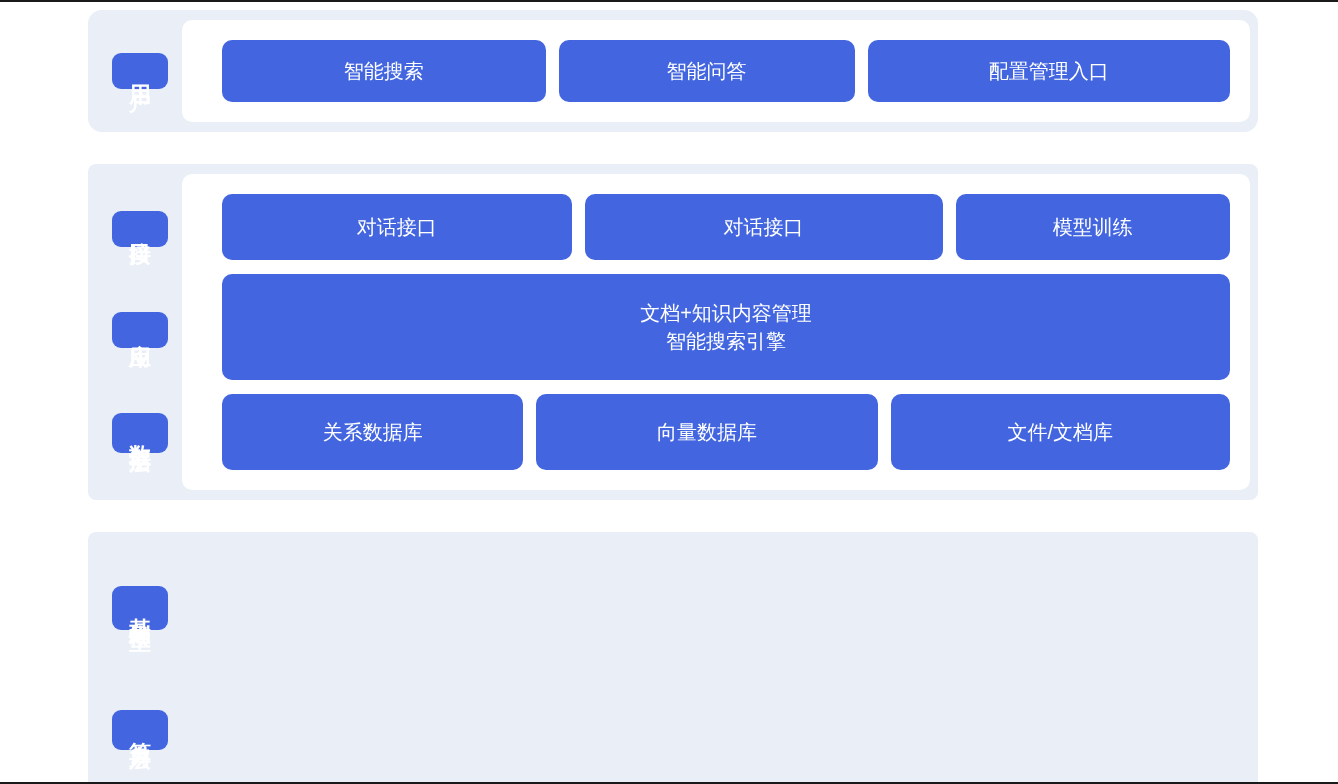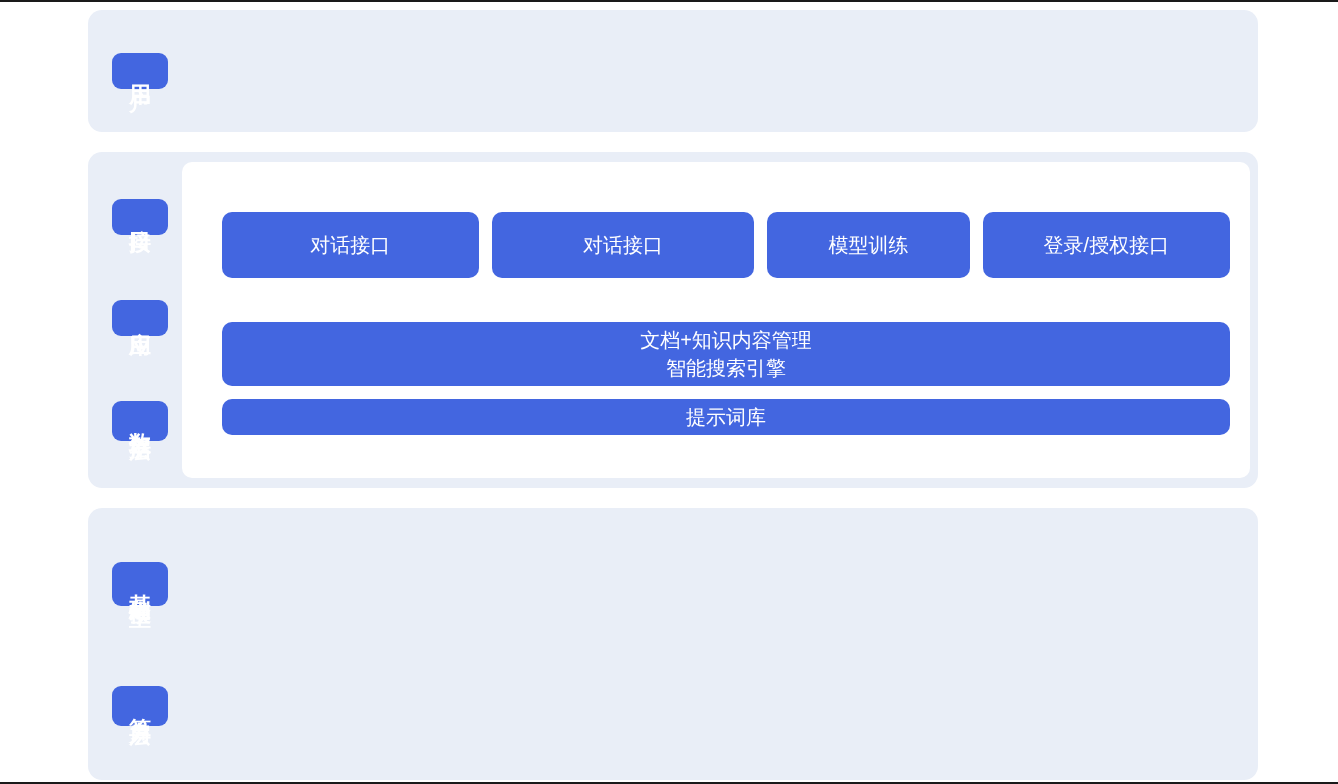--- a/index.html
+++ b/index.html
@@ -24,21 +24,21 @@
     display: flex;
     flex-direction: column;
   }
 
   .layer {
     background: #e9eef7;
     border-radius: 14px;
     display: flex;
     padding: 10px 8px 10px 10px;
   }
-  .layer + .layer { margin-top: 20px; }
+  .layer + .layer { margin-top: 32px; border-radius: 8px; }
   .layer-user   { height: 122px; }
   .layer-middle { height: 336px; }
   .layer-found  { height: 272px; }
 
   .side-col {
     width: 84px;
     flex-shrink: 0;
     display: flex;
     flex-direction: column;
     align-items: center;
@@ -106,39 +106,49 @@
 </head>
 <body>
 
 <div class="canvas">
   <div class="stack">
 
     <section class="layer layer-user">
       <div class="side-col">
         <div class="side-label">用户</div>
       </div>
+      <div class="card">
+        <div class="row h62">
+          <div class="block w325">智能搜索</div>
+          <div class="block w296">智能问答</div>
+          <div class="block w366">配置管理入口</div>
+        </div>
+      </div>
     </section>
 
     <section class="layer layer-middle">
       <div class="side-col">
         <div class="side-label">接口</div>
         <div class="side-label">应用</div>
         <div class="side-label">数据层</div>
       </div>
       <div class="card">
         <div class="row h66">
           <div class="block w204">对话接口</div>
           <div class="block w209">对话接口</div>
           <div class="block w158">模型训练</div>
-          <div class="block w196">登录/授权接口</div>
         </div>
         <div class="row h91">
           <div class="block w296">文档+知识内容管理
 智能搜索引擎</div>
-          <div class="block w213">提示词库</div>
+        </div>
+        <div class="row h76">
+          <div class="block w301">关系数据库</div>
+          <div class="block w343">向量数据库</div>
+          <div class="block w341">文件/文档库</div>
         </div>
       </div>
     </section>
 
     <section class="layer layer-found">
       <div class="side-col">
         <div class="side-label">基础模型</div>
         <div class="side-label">算力层</div>
       </div>
     </section>

